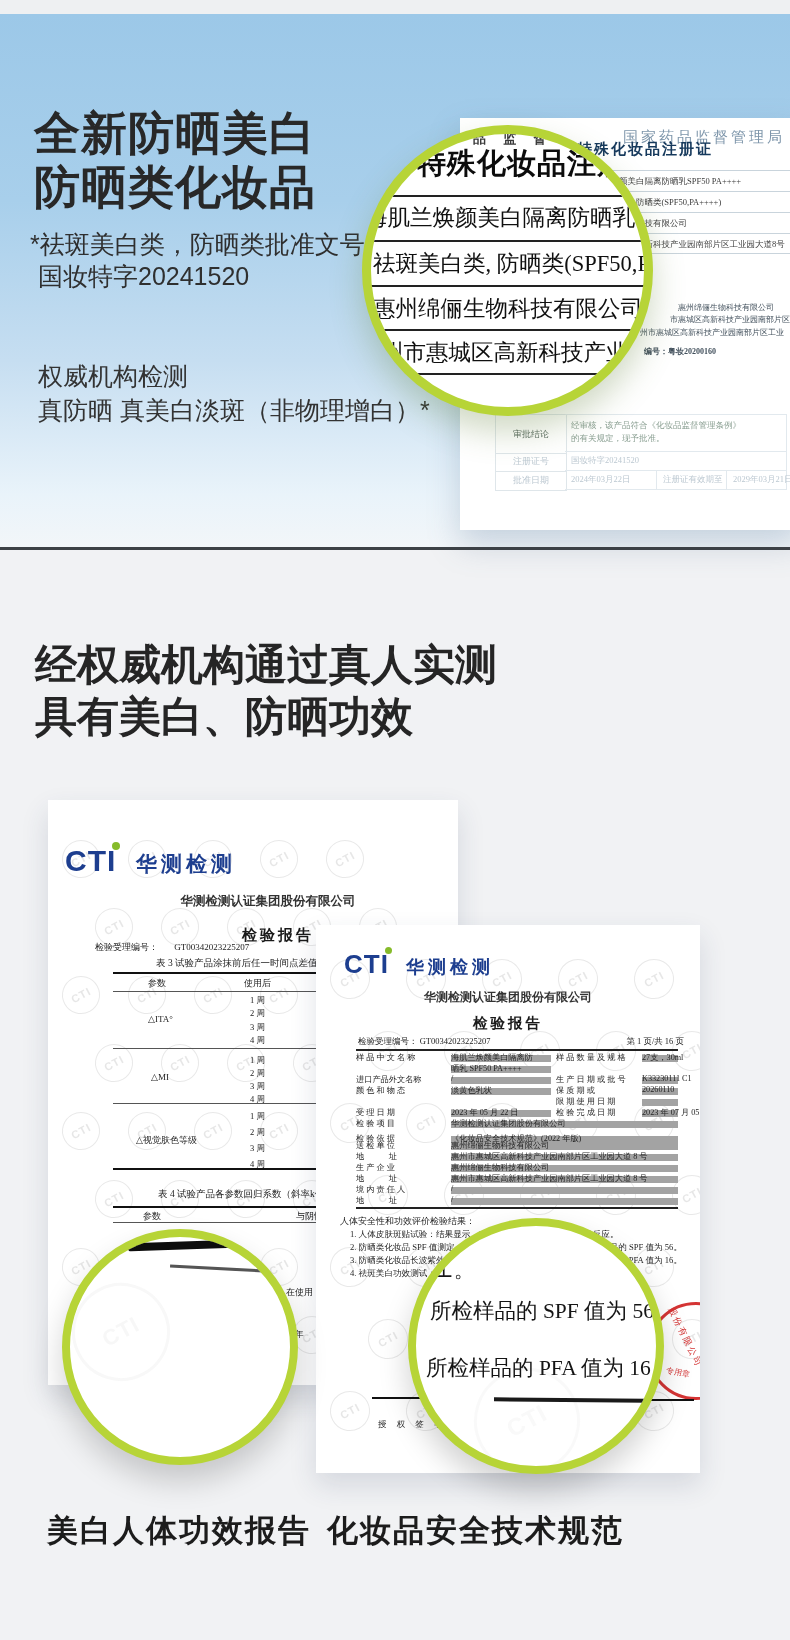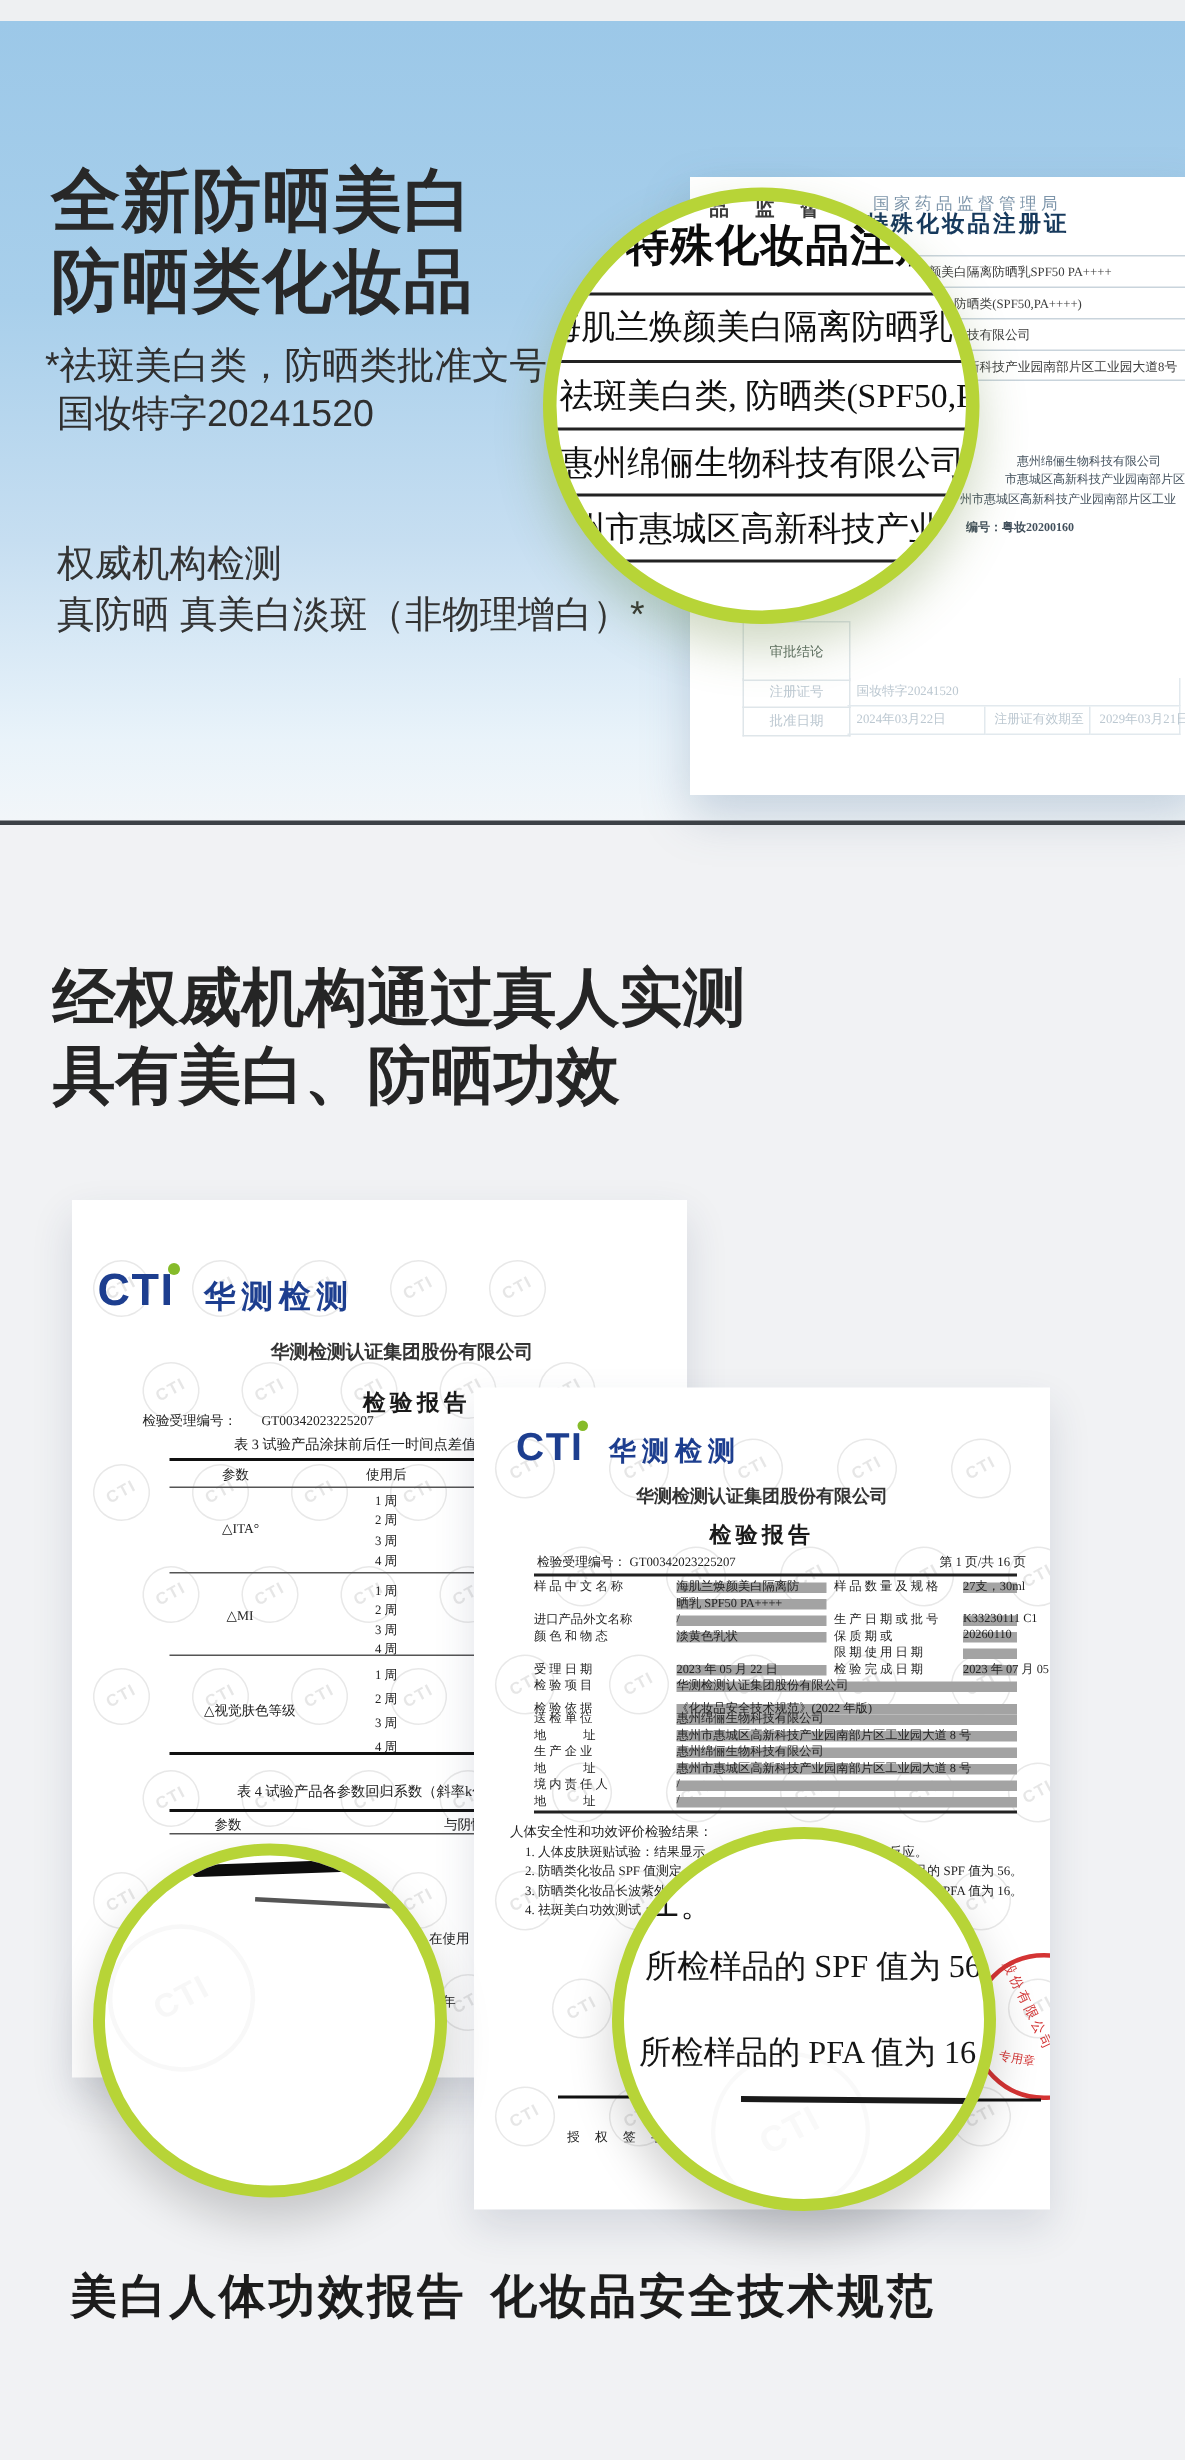--- a/index.html
+++ b/index.html
@@ -11,21 +11,21 @@
   
   .top-strip{left:0;top:0;width:790px;height:14px;background:#eef0f2}
   .hero-bg{left:0;top:14px;width:790px;height:533px;
     background:linear-gradient(180deg,#9cc8e8 0%,#a8cfeb 35%,#c6def1 65%,#e9f3fa 90%,#f2f6f9 100%)}
   .hero-title{left:34px;font-size:46px;line-height:54px;font-weight:700;color:#282828;letter-spacing:1px}
   .hero-note{left:30px;font-size:25px;line-height:32px;color:#2f2f2f}
   .hero-claim{left:38px;font-size:25px;line-height:32px;color:#333}
   
   .cert{left:460px;top:118px;width:340px;height:412px;background:#fff;
         box-shadow:0 14px 30px rgba(90,120,150,.28)}
-  .cert .auth{left:45px;top:10px;width:280px;text-align:center;font-size:11px;letter-spacing:3px;color:#7d95aa}
+  .cert .auth{left:45px;top:10px;width:280px;text-align:right;font-size:15px;letter-spacing:3px;color:#7d95aa}
   .cert .ctitle{left:45px;top:22px;width:280px;text-align:center;font-size:15px;font-weight:700;
         letter-spacing:2px;color:#16395c}
   .crow{position:absolute;left:0;width:340px;height:21px;line-height:21px;border-top:1px solid #c9d4dc;
         padding-left:125px;box-sizing:border-box;font-size:8.5px;color:#3c3c3c;white-space:nowrap;overflow:hidden}
   .mline-sm{font-size:8px;color:#42505c}
   .aplab{border:1px solid #dfe6ea;color:#5d6d64;font-size:9px;display:flex;align-items:center;justify-content:center}
   .aptxt{border:1px solid #e2e9ee;border-left:none;font-size:8.5px;line-height:13px;color:#8ba093;padding:4px 6px;box-sizing:border-box}
   .fade{color:#bcc8d1}
   
   .circle{border-radius:50%;background:#fff;box-sizing:border-box;overflow:hidden}
@@ -88,20 +88,24 @@
   <div class="abs ctitle nw">特殊化妆品注册证</div>
   <div class="crow" style="top:52px">海肌兰焕颜美白隔离防晒乳SPF50 PA++++</div>
   <div class="crow" style="top:73px">祛斑美白类，防晒类(SPF50,PA++++)</div>
   <div class="crow" style="top:94px">惠州绵俪生物科技有限公司</div>
   <div class="crow" style="top:115px;border-bottom:1px solid #c9d4dc">惠州市惠城区高新科技产业园南部片区工业园大道8号</div>
   <div class="abs mline-sm nw" style="left:218px;top:184px">惠州绵俪生物科技有限公司</div>
   <div class="abs mline-sm nw" style="left:210px;top:196px">市惠城区高新科技产业园南部片区工业</div>
   <div class="abs mline-sm nw" style="left:180px;top:209px">州市惠城区高新科技产业园南部片区工业</div>
   <div class="abs mline-sm nw" style="left:184px;top:228px;font-weight:700">编号：粤妆20200160</div>
   <div class="abs aplab" style="left:35px;top:296px;width:70px;height:38px">审批结论</div>
+  <div class="abs aptxt" style="left:105px;top:296px;width:222px;height:38px">
+    <span>经审核，该产品符合《化妆品监督管理条例》</span><br>
+    <span>的有关规定，现予批准。</span>
+  </div>
   <div class="abs aplab fade" style="left:35px;top:334px;width:70px;height:19px;border-top:none">注册证号</div>
   <div class="abs aptxt fade nw" style="left:105px;top:334px;width:222px;height:19px;border-top:none;line-height:9px">国妆特字20241520</div>
   <div class="abs aplab fade" style="left:35px;top:353px;width:70px;height:19px;border-top:none">批准日期</div>
   <div class="abs aptxt fade nw" style="left:105px;top:353px;width:92px;height:19px;border-top:none;line-height:9px">2024年03月22日</div>
   <div class="abs aptxt fade nw" style="left:197px;top:353px;width:70px;height:19px;border-top:none;line-height:9px">注册证有效期至</div>
   <div class="abs aptxt fade nw" style="left:267px;top:353px;width:60px;height:19px;border-top:none;line-height:9px">2029年03月21日</div>
 </div>
 
 <div class="abs circle mag1 serif">
   <div class="abs mfrag nw">品 监 督 管</div>

